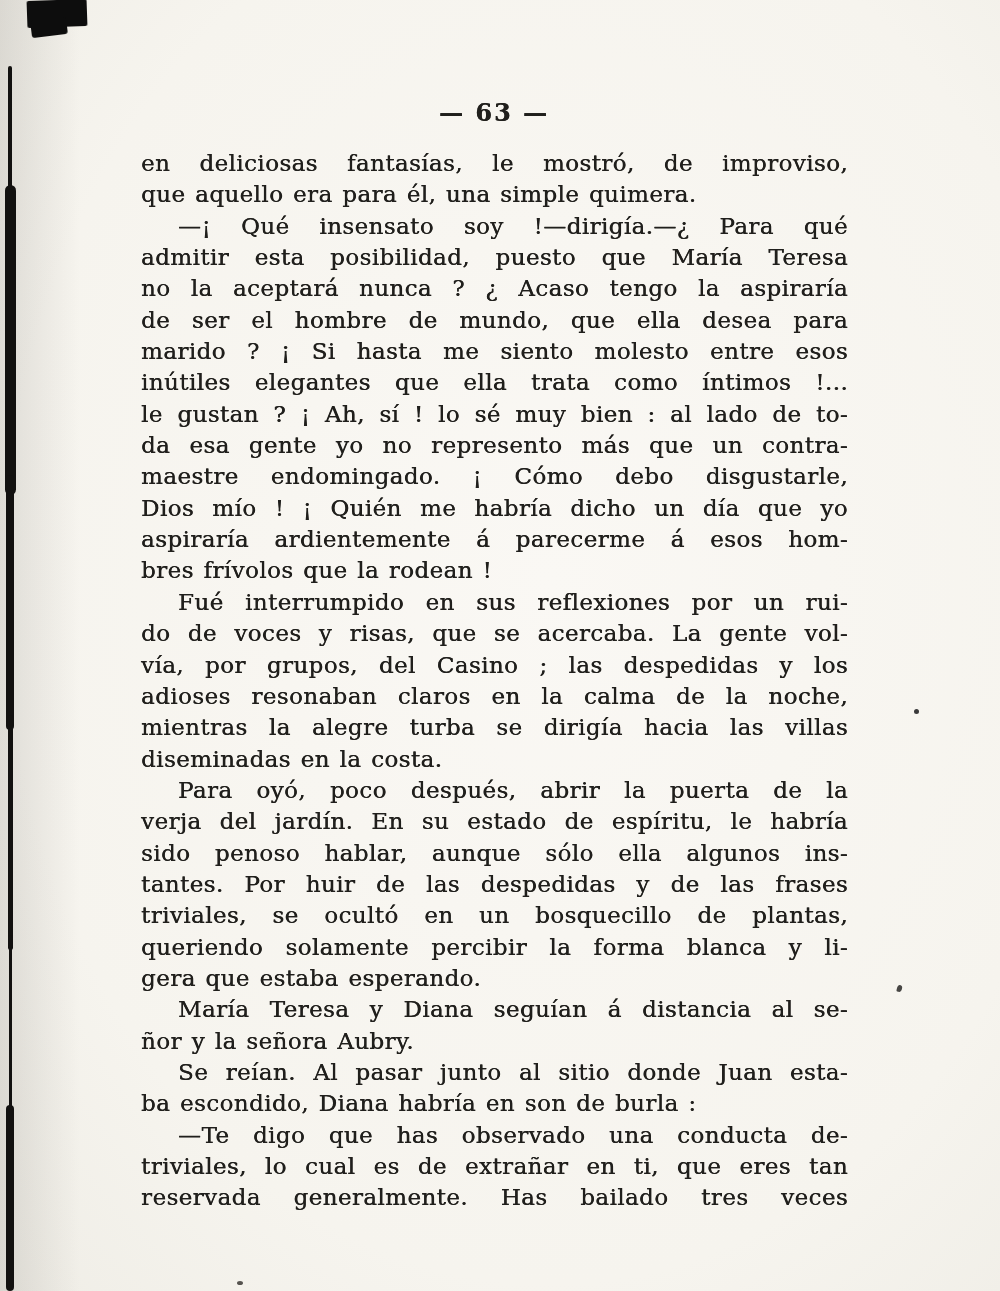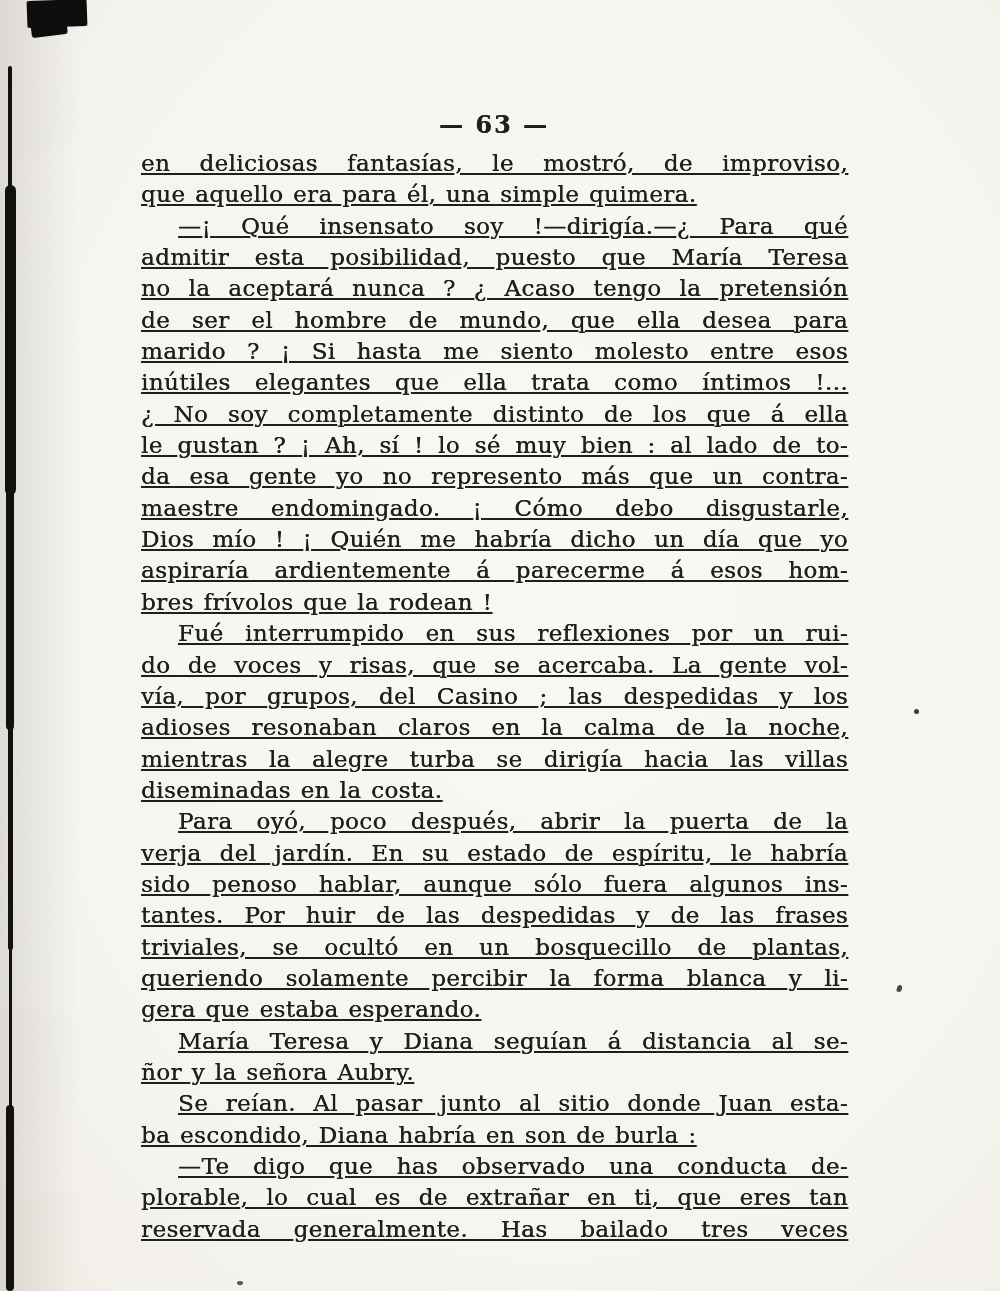--- a/index.html
+++ b/index.html
@@ -28,34 +28,33 @@
   .bind-2 { left:5px;  top:185px;  width:11px; height:310px; border-radius:7px; }
   .bind-3 { left:6px;  top:475px;  width:8px;  height:255px; border-radius:5px; }
   .bind-4 { left:8px;  top:715px;  width:5px;  height:235px; border-radius:4px; }
   .bind-5 { left:9px;  top:935px;  width:3px;  height:185px; border-radius:3px; }
   .bind-6 { left:6px;  top:1105px; width:8px;  height:186px; border-radius:4px; }
   .speck-1 { left:914px; top:709px;  width:5px; height:5px; border-radius:50%; background:#3a3a3a; }
   .speck-2 { left:897px; top:985px;  width:5px; height:7px; border-radius:50% 50% 60% 20%; background:#474644; transform:rotate(14deg); }
   .speck-3 { left:237px; top:1281px; width:6px; height:4px; border-radius:50%; background:#55534f; }
   
   .folio {
-    position:absolute; left:140px; top:110px; width:708px;
+    position:absolute; left:140px; top:98px; width:708px;
     text-align:center;
     font-size:24px; font-weight:bold; letter-spacing:2px;
     text-shadow:0.3px 0 0 currentColor;
   }
   
   .text-block {
     position:absolute; left:141px; top:148px; width:707px;
     font-size:23px;
     line-height:31.35px;
     letter-spacing:0.4px;
     word-spacing:2px;
     text-shadow:0.35px 0 0 currentColor; 
-    text-decoration:underline;
   }
   .para { margin:0; }
   .line { text-align:justify; text-align-last:justify; }
   .line.endline { text-align:right; text-align-last:left; }
   .line.indent { text-indent:37px; }
 </style>
 </head>
 <body>
 
 <div class="page">
@@ -76,57 +75,56 @@
   <div class="folio">— 63 —</div>
 
   <div class="text-block">
       <div class="para">
         <div class="line">en deliciosas fantasías, le mostró, de improviso,</div>
         <div class="line endline">que aquello era para él, una simple quimera.</div>
       </div>
       <div class="para">
         <div class="line indent">—¡ Qué insensato soy !—dirigía.—¿ Para qué</div>
         <div class="line">admitir esta posibilidad, puesto que María Teresa</div>
-        <div class="line">no la aceptará nunca ? ¿ Acaso tengo la pretensión</div>
+        <div class="line">no la aceptará nunca ? ¿ Acaso tengo la aspiraría</div>
         <div class="line">de ser el hombre de mundo, que ella desea para</div>
         <div class="line">marido ? ¡ Si hasta me siento molesto entre esos</div>
         <div class="line">inútiles elegantes que ella trata como íntimos !...</div>
-        <div class="line">¿ No soy completamente distinto de los que á ella</div>
         <div class="line">le gustan ? ¡ Ah, sí ! lo sé muy bien : al lado de to-</div>
         <div class="line">da esa gente yo no represento más que un contra-</div>
         <div class="line">maestre endomingado. ¡ Cómo debo disgustarle,</div>
         <div class="line">Dios mío ! ¡ Quién me habría dicho un día que yo</div>
         <div class="line">aspiraría ardientemente á parecerme á esos hom-</div>
         <div class="line endline">bres frívolos que la rodean !</div>
       </div>
       <div class="para">
         <div class="line indent">Fué interrumpido en sus reflexiones por un rui-</div>
         <div class="line">do de voces y risas, que se acercaba. La gente vol-</div>
         <div class="line">vía, por grupos, del Casino ; las despedidas y los</div>
         <div class="line">adioses resonaban claros en la calma de la noche,</div>
         <div class="line">mientras la alegre turba se dirigía hacia las villas</div>
         <div class="line endline">diseminadas en la costa.</div>
       </div>
       <div class="para">
         <div class="line indent">Para oyó, poco después, abrir la puerta de la</div>
         <div class="line">verja del jardín. En su estado de espíritu, le habría</div>
-        <div class="line">sido penoso hablar, aunque sólo fuera algunos ins-</div>
+        <div class="line">sido penoso hablar, aunque sólo ella algunos ins-</div>
         <div class="line">tantes. Por huir de las despedidas y de las frases</div>
         <div class="line">triviales, se ocultó en un bosquecillo de plantas,</div>
         <div class="line">queriendo solamente percibir la forma blanca y li-</div>
         <div class="line endline">gera que estaba esperando.</div>
       </div>
       <div class="para">
         <div class="line indent">María Teresa y Diana seguían á distancia al se-</div>
         <div class="line endline">ñor y la señora Aubry.</div>
       </div>
       <div class="para">
         <div class="line indent">Se reían. Al pasar junto al sitio donde Juan esta-</div>
         <div class="line endline">ba escondido, Diana habría en son de burla :</div>
       </div>
       <div class="para">
         <div class="line indent">—Te digo que has observado una conducta de-</div>
-        <div class="line">plorable, lo cual es de extrañar en ti, que eres tan</div>
+        <div class="line">triviales, lo cual es de extrañar en ti, que eres tan</div>
         <div class="line">reservada generalmente. Has bailado tres veces</div>
       </div>
     </div>
 
 </div>
 
 </body></html>

